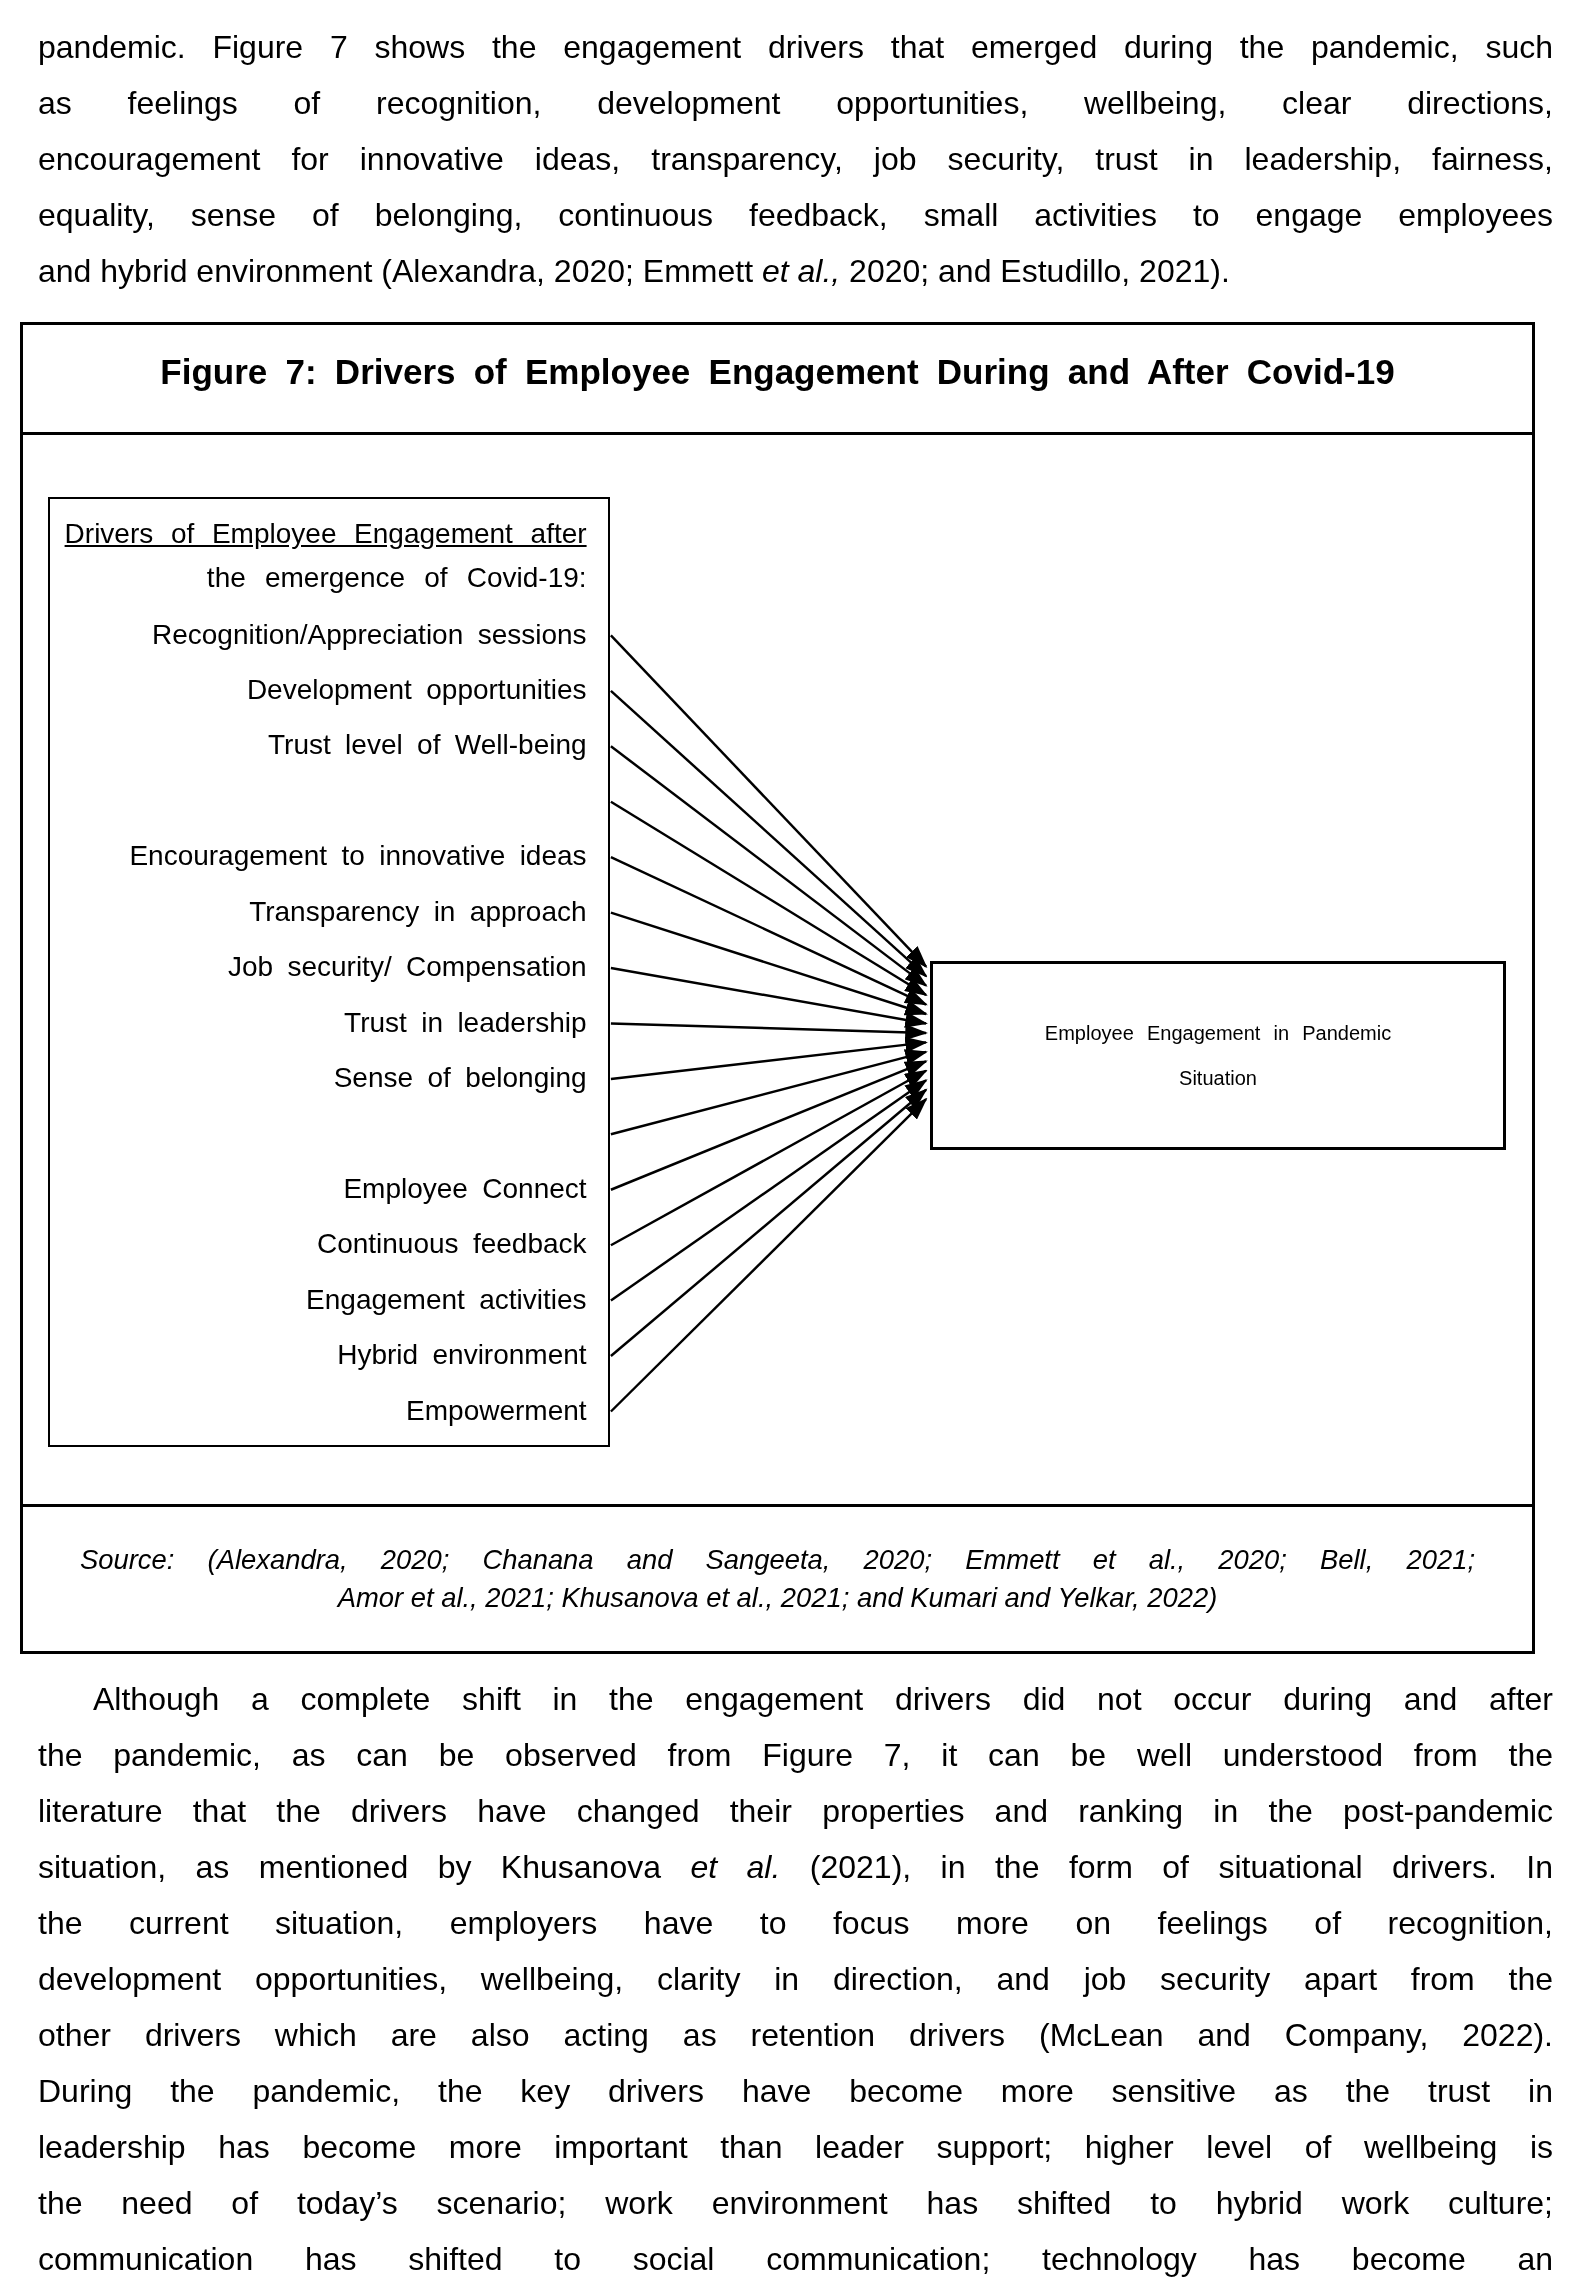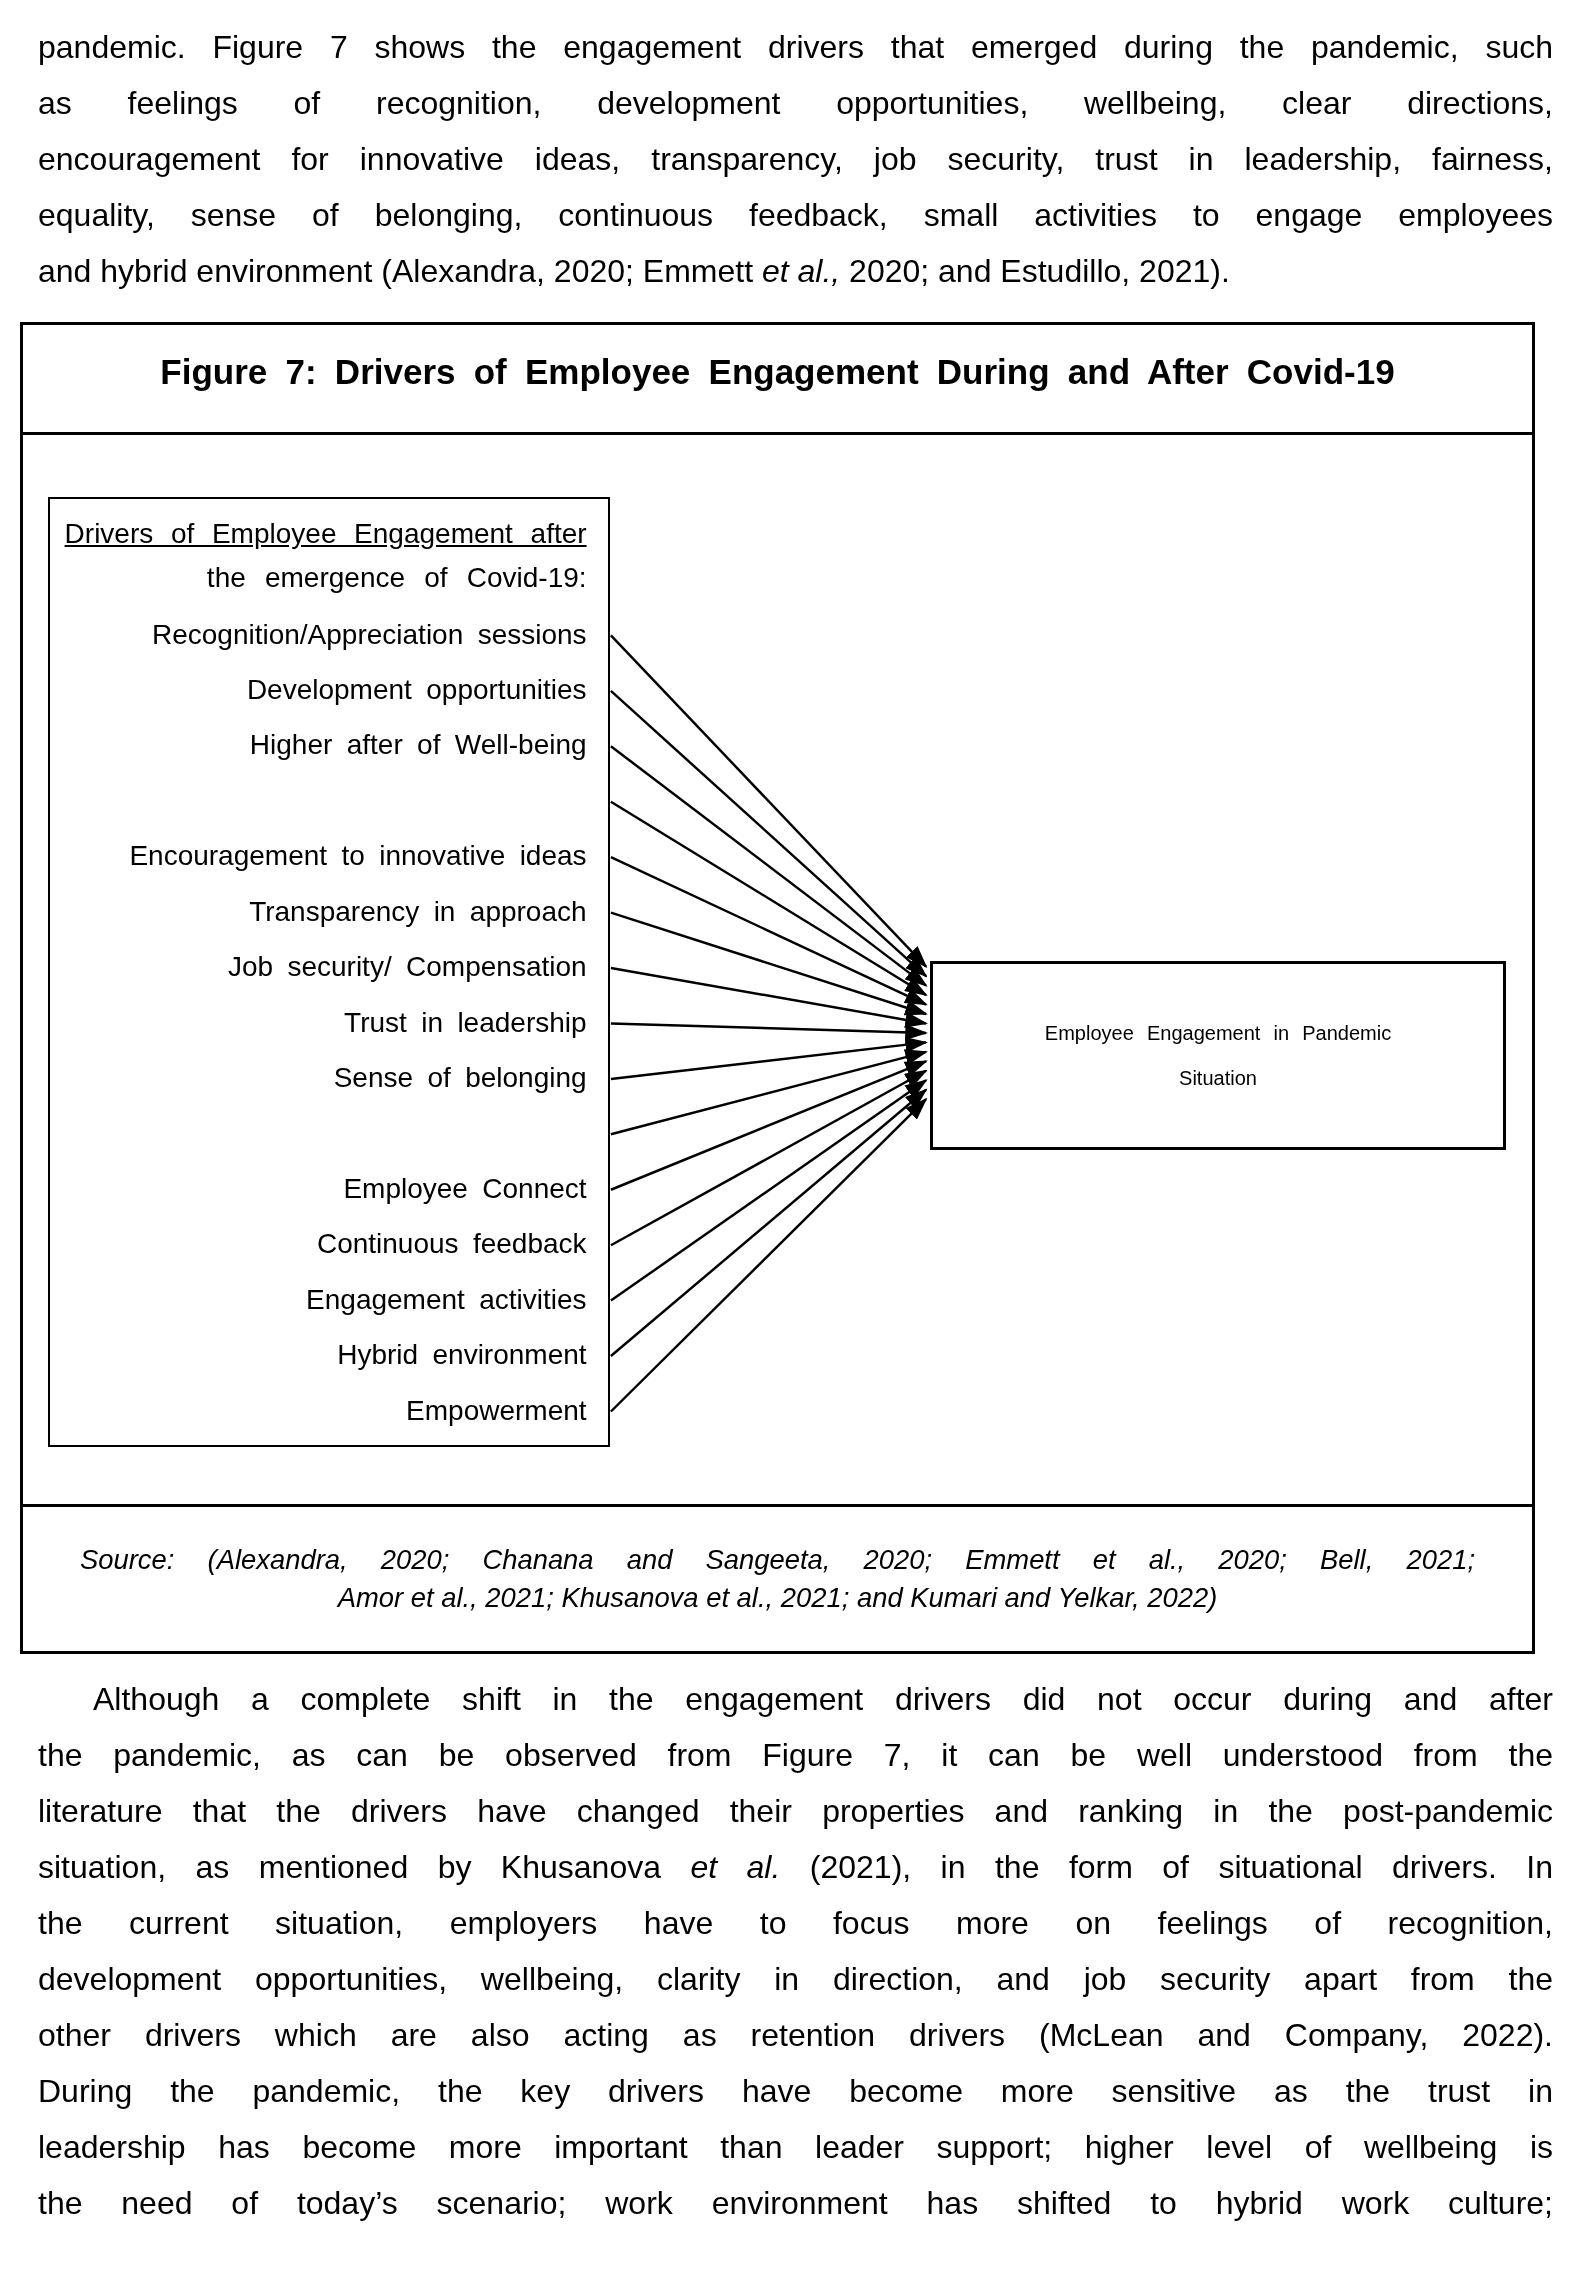--- a/index.html
+++ b/index.html
@@ -105,21 +105,21 @@
         <line x1="621" y1="1030.8" x2="954" y2="798.0" stroke="#000" stroke-width="2.6" marker-end="url(#ah)"></line>
         <line x1="621" y1="1089.4" x2="954" y2="808.0" stroke="#000" stroke-width="2.6" marker-end="url(#ah)"></line>
         <line x1="621" y1="1148.0" x2="954" y2="818.0" stroke="#000" stroke-width="2.6" marker-end="url(#ah)"></line>
       </svg>
 
     <div class="left-box" id="drivers-box">
         <div class="lb-row hdr1" style="top: 14px; text-decoration: underline;">Drivers of Employee Engagement after</div>
         <div class="lb-row hdr2" style="top: 58px;">the emergence of Covid-19:</div>
         <div class="lb-row" style="top: 115px;">Recognition/Appreciation sessions</div>
         <div class="lb-row" style="top: 170px;">Development opportunities</div>
-        <div class="lb-row" style="top: 225px;">Higher after of Well-being</div>
+        <div class="lb-row" style="top: 225px;">Trust level of Well-being</div>
         <div class="lb-row" style="top: 336px;">Encouragement to innovative ideas</div>
         <div class="lb-row" style="top: 392px;">Transparency in approach</div>
         <div class="lb-row" style="top: 447px;">Job security/ Compensation</div>
         <div class="lb-row" style="top: 503px;">Trust in leadership</div>
         <div class="lb-row" style="top: 558px;">Sense of belonging</div>
         <div class="lb-row" style="top: 669px;">Employee Connect</div>
         <div class="lb-row" style="top: 724px;">Continuous feedback</div>
         <div class="lb-row" style="top: 780px;">Engagement activities</div>
         <div class="lb-row" style="top: 835px;">Hybrid environment</div>
         <div class="lb-row" style="top: 891px;">Empowerment</div>
@@ -140,16 +140,17 @@
       <div class="line just indent"><span>Although a complete shift in the engagement drivers did not occur during and after</span></div>
       <div class="line just"><span>the pandemic, as can be observed from Figure 7, it can be well understood from the</span></div>
       <div class="line just"><span>literature that the drivers have changed their properties and ranking in the post-pandemic</span></div>
       <div class="line just"><span>situation, as mentioned by Khusanova </span><span class="it">et al.</span><span> (2021), in the form of situational drivers. In</span></div>
       <div class="line just"><span>the current situation, employers have to focus more on feelings of recognition,</span></div>
       <div class="line just"><span>development opportunities, wellbeing, clarity in direction, and job security apart from the</span></div>
       <div class="line just"><span>other drivers which are also acting as retention drivers (McLean and Company, 2022).</span></div>
       <div class="line just"><span>During the pandemic, the key drivers have become more sensitive as the trust in</span></div>
       <div class="line just"><span>leadership has become more important than leader support; higher level of wellbeing is</span></div>
       <div class="line just"><span>the need of today’s scenario; work environment has shifted to hybrid work culture;</span></div>
+      <div class="line just"><span>communication has shifted to social communication; technology has become an</span></div>
     </div>
 
 </div>
 
 
 </body></html>

